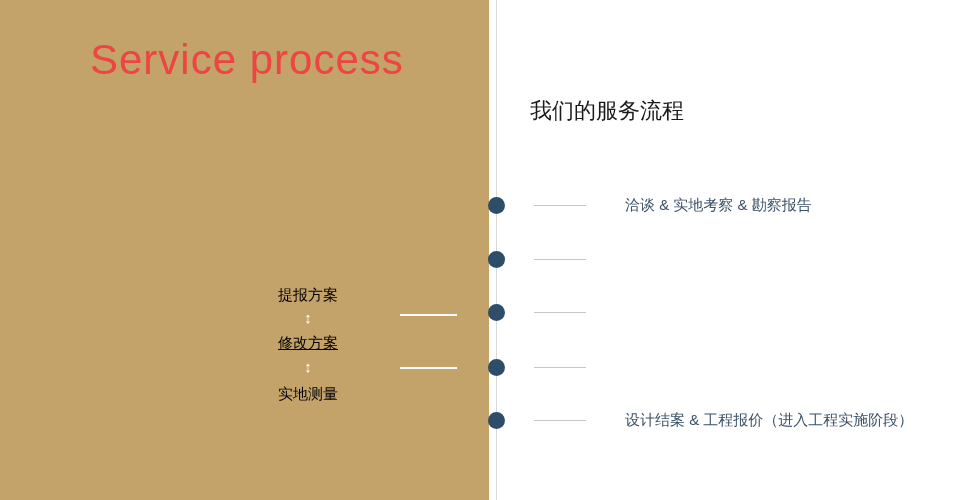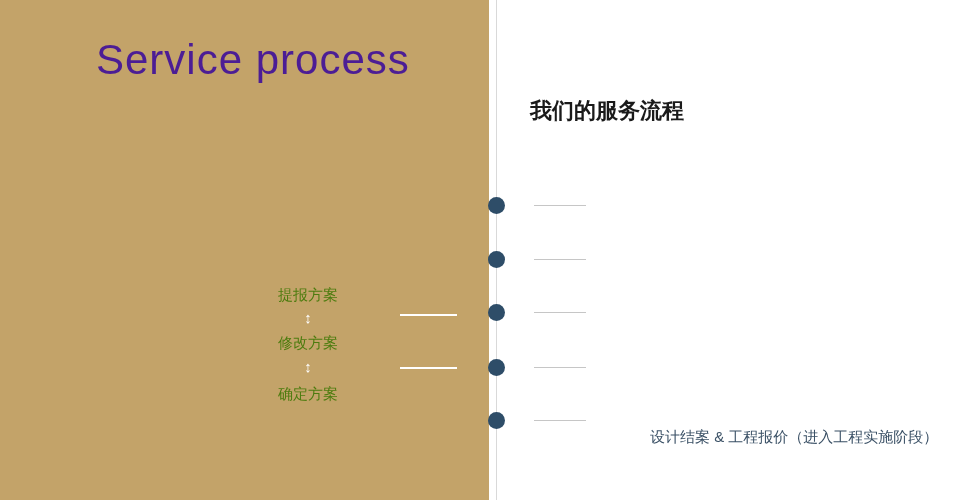--- a/index.html
+++ b/index.html
@@ -18,33 +18,33 @@
     background: #c3a369;
   }
   .divider {
     position: absolute;
     left: 496px; top: 0;
     width: 1px; height: 500px;
     background: #d9d9d9;
   }
   .title {
     position: absolute;
-    left: 96px; top: 36px;
-    color: #4c1d95;
+    left: 90px; top: 36px;
+    color: #ef4444;
     font-size: 42px;
     font-weight: 300;
     letter-spacing: 1px;
     white-space: nowrap;
   }
   .flow-item {
     position: absolute;
     left: 248px;
     width: 120px;
     text-align: center;
-    color: #4d7c0f;
+    color: #000000;
     font-size: 15px;
     white-space: nowrap;
   }
   .flow-arrow {
     position: absolute;
     left: 248px;
     width: 120px;
     text-align: center;
     color: #ffffff;
     font-size: 15px;
@@ -55,21 +55,21 @@
     left: 400px;
     width: 57px;
     height: 2px;
     background: #ffffff;
   }
   .heading {
     position: absolute;
     left: 530px; top: 96px;
     color: #1a1a1a;
     font-size: 22px;
-    font-weight: bold;
+    font-weight: normal;
     white-space: nowrap;
   }
   .step-dot {
     position: absolute;
     left: 488px;
     width: 17px; height: 17px;
     border-radius: 50%;
     background: #2e4d68;
   }
   .step-dash {
@@ -92,38 +92,39 @@
 
 <div class="canvas">
 
   <div class="gold-panel"></div>
   <div class="divider"></div>
 
   <div class="title">Service process</div>
 
   <div class="flow-item" style="top:286px;">提报方案</div>
   <div class="flow-arrow" style="top:310px;">↕</div>
-  <div class="flow-item" style="top:334px;">修改方案</div>
+  <div class="flow-item" style="top:334px;text-decoration:underline;">修改方案</div>
   <div class="flow-arrow" style="top:359px;">↕</div>
-  <div class="flow-item" style="top:385px;">确定方案</div>
+  <div class="flow-item" style="top:385px;">实地测量</div>
 
   <div class="connector" style="top:314px;"></div>
   <div class="connector" style="top:367px;"></div>
 
   <div class="heading">我们的服务流程</div>
 
   <div class="step-dot" style="top:197px;"></div>
   <div class="step-dash" style="top:205px;"></div>
+  <div class="step-label" style="top:196px;">洽谈 &amp; 实地考察 &amp; 勘察报告</div>
 
   <div class="step-dot" style="top:251px;"></div>
   <div class="step-dash" style="top:259px;"></div>
 
   <div class="step-dot" style="top:304px;"></div>
   <div class="step-dash" style="top:312px;"></div>
 
   <div class="step-dot" style="top:359px;"></div>
   <div class="step-dash" style="top:367px;"></div>
 
   <div class="step-dot" style="top:412px;"></div>
   <div class="step-dash" style="top:420px;"></div>
-  <div class="step-label" style="top:428px;margin-left:25px;">设计结案 &amp; 工程报价（进入工程实施阶段）</div>
+  <div class="step-label" style="top:411px;">设计结案 &amp; 工程报价（进入工程实施阶段）</div>
 
 </div>
 
 </body></html>

